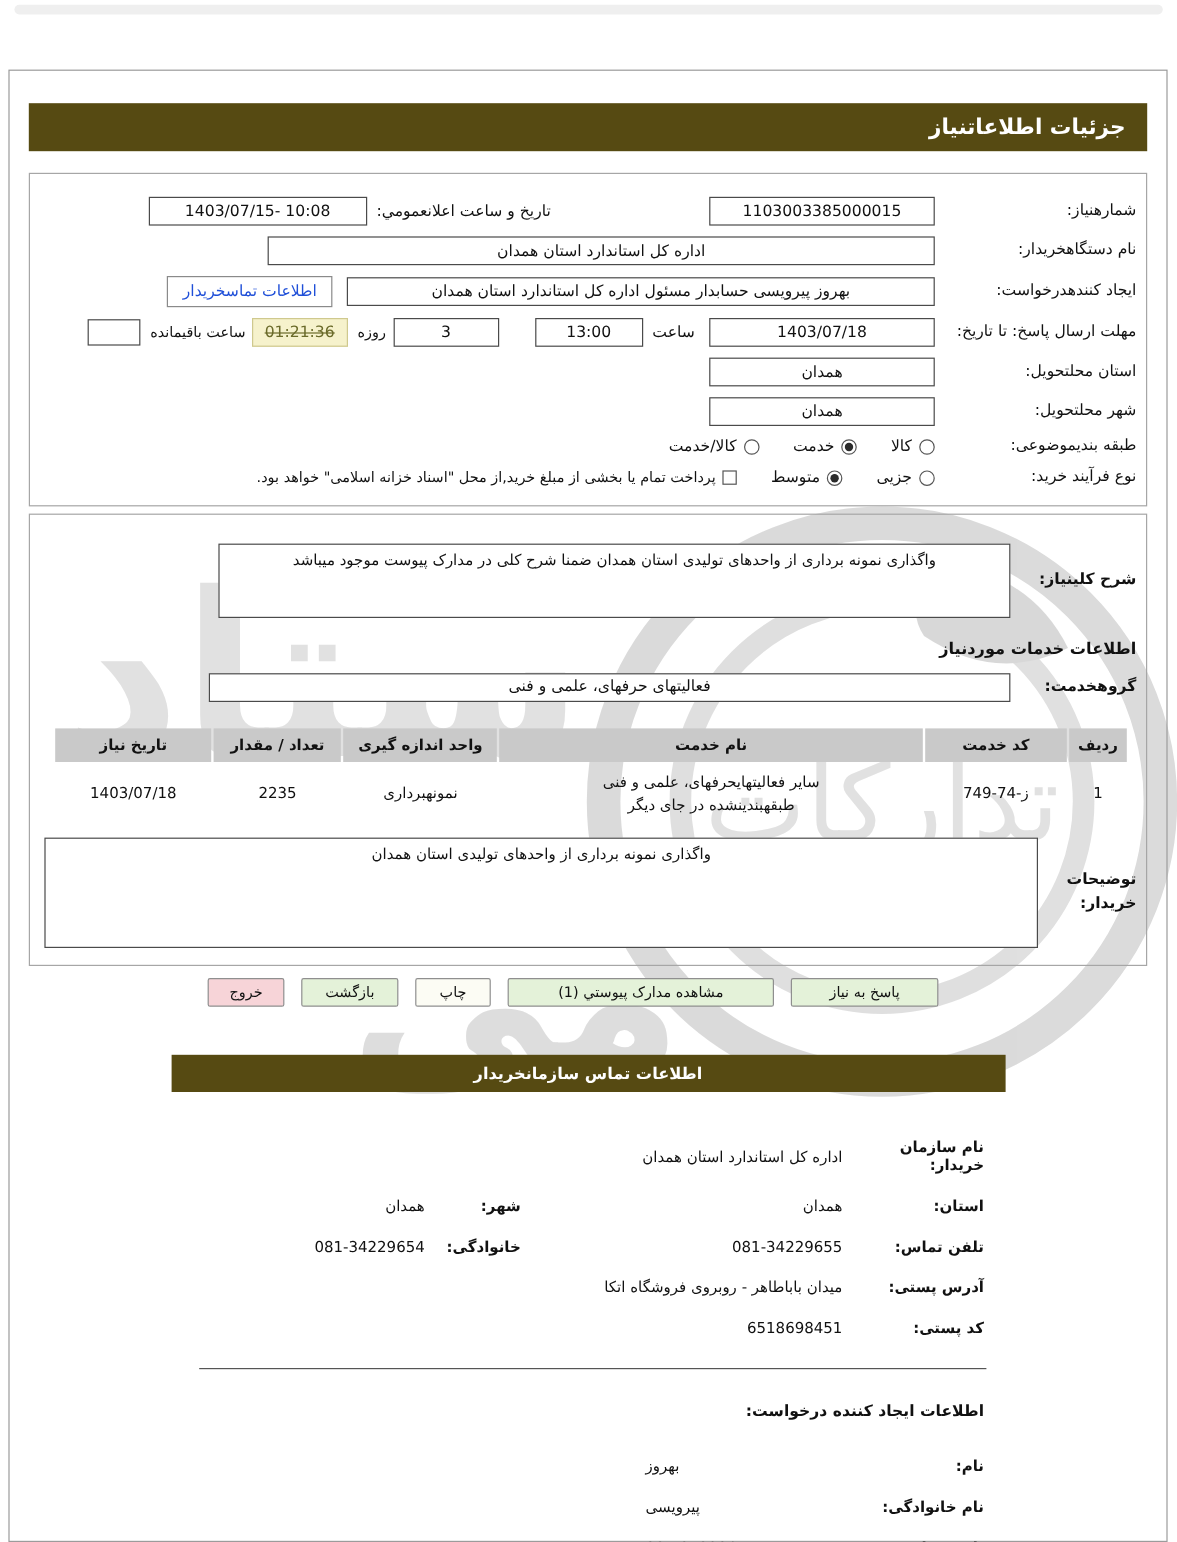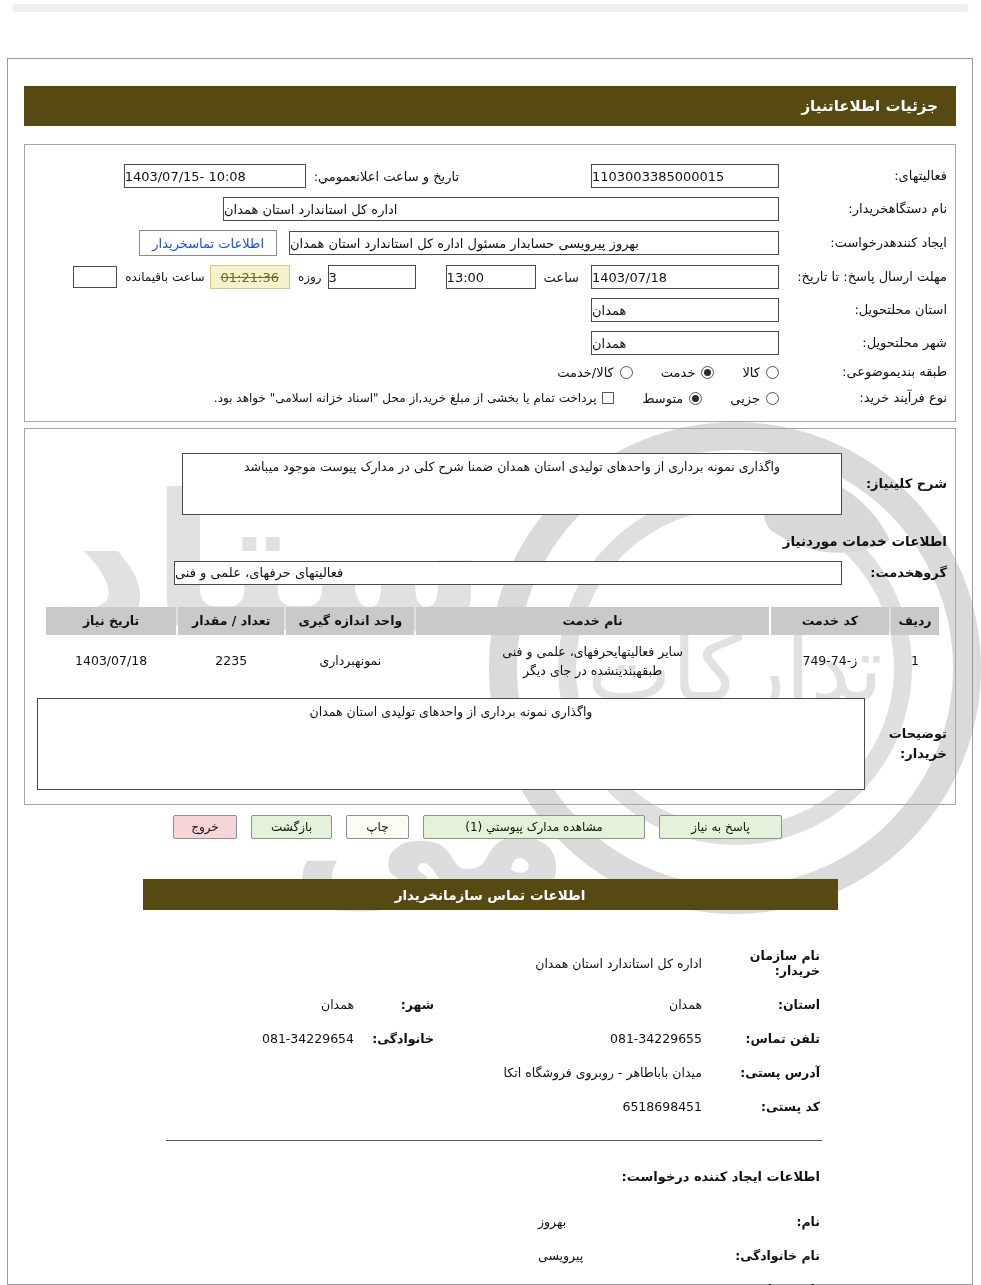--- a/index.html
+++ b/index.html
@@ -6,27 +6,27 @@
   body{
     width:981px;height:1285px;position:relative;overflow:hidden;
     background:#ffffff;color:#111;
     font-family:"DejaVu Sans", sans-serif;font-size:13px;direction:rtl;
   }
   .ltr{direction:ltr;unicode-bidi:isolate;}
   .top-scrollbar{position:absolute;top:4px;right:12px;left:12px;height:8px;background:#efefef;border-radius:4px;}
   .watermark{position:absolute;top:0;right:0;z-index:0;pointer-events:none;}
   .frame{position:absolute;top:58px;right:8px;left:7px;bottom:0;border:1px solid #9b9b9b;background:transparent;z-index:1;}
   .bar{background:#564a12;color:#fff;font-weight:700;display:flex;align-items:center;}
-  .bar1{margin:27px 16px 0 16px;height:40px;padding:0 18px;font-size:15px;}
+  .bar1{margin:27px 16px 0 16px;height:40px;padding:0 18px;font-size:18px;}
   .bar2{margin:40px auto 0 auto;width:695px;height:31px;justify-content:center;font-size:13.5px;}
   .panel{margin:18px 16px 0 16px;border:1px solid #a6a6a6;padding:10px 8px 14px 8px;background:transparent;}
   .panel2{margin-top:6px;padding-top:12px;}
   .frow{display:flex;align-items:center;margin-top:9px;}
   .lbl{width:168px;min-width:168px;box-sizing:border-box;padding-left:12px;line-height:1.3;}
-  .inp{height:24px;border:1px solid #4a4a4a;background:#fff;display:flex;align-items:center;justify-content:flex-end;box-sizing:border-box;font-size:13px;}
+  .inp{height:24px;border:1px solid #4a4a4a;background:#fff;display:flex;align-items:center;justify-content:center;box-sizing:border-box;font-size:13px;}
   .w188{width:188px;} .w182{width:182px;} .w556{width:556px;} .w490{width:490px;}
   .w90{width:90px;} .w88{width:88px;} .w44{width:44px;height:22px;}
   .midlbl{margin-right:132px;}
   .mr8{margin-right:8px;} .mr12{margin-right:12px;} .mr30{margin-right:30px;} .mr6{margin-right:6px;} .mr5{margin-right:5px;}
   .small{font-size:12px;}
   .linkbox{height:24px;border:1px solid #8a8a8a;background:#fff;display:flex;align-items:center;padding:0 12px;color:#1f4fd8;margin-right:12px;cursor:pointer;}
   .timer{height:22px;background:#f6f2cc;border:1px solid #cfc98e;display:flex;align-items:center;padding:0 10px;color:#6b6b2a;margin-right:8px;}
   .timer .ltr{text-decoration:line-through;}
   .radio{width:13px;height:13px;min-width:13px;border:1px solid #555;border-radius:50%;background:#fff;margin-left:6px;position:relative;box-sizing:border-box;}
   .radio.checked::after{content:"";position:absolute;top:2px;left:2px;right:2px;bottom:2px;background:#2b2b2b;border-radius:50%;}
@@ -84,21 +84,21 @@
 
 <div class="frame">
 
   <div class="bar bar1">
     <span>جزئیات اطلاعاتنیاز</span>
   </div>
 
   <div class="panel">
 
     <div class="frow">
-      <span class="lbl">فعالیتهای:</span>
+      <span class="lbl">شمارهنیاز:</span>
       <div class="inp w188">
           <span class="ltr">1103003385000015</span>
         </div>
       <span class="midlbl">تاریخ و ساعت اعلانعمومي:</span>
       <div class="inp w182 mr8">
           <span class="ltr">1403/07/15- 10:08</span>
         </div>
     </div>
 
     <div class="frow">

